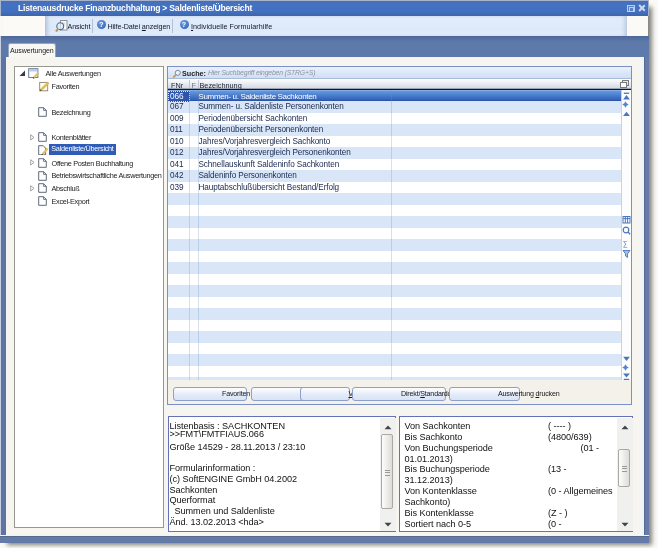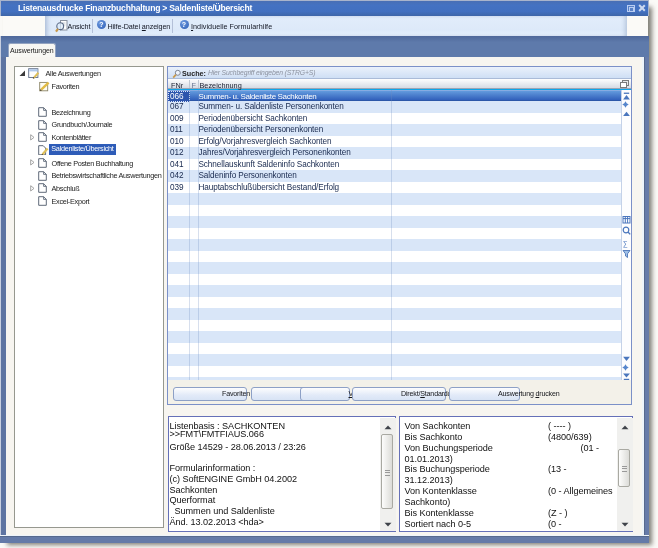--- a/index.html
+++ b/index.html
@@ -27,21 +27,21 @@
 
 .helpico { position:absolute; top:4px; width:9px; height:9px; border-radius:50%; background:radial-gradient(circle at 35% 30%, #6f9be0, #2b5cb4); color:#fff; font-size:7px; font-weight:bold; text-align:center; line-height:9.5px; }
 #tabband { left:1px; top:36px; width:647.5px; height:21px; background:linear-gradient(#4f689a,#5e7aab 30%,#5e7aab); }
 #tab1 { left:6.5px; top:7px; width:48.5px; height:14px; background:#f8f7f3; border:1px solid #93a3c0; border-bottom:none; border-radius:2.5px 2.5px 0 0; font-size:7px; letter-spacing:-0.1px; color:#1a1a1a; text-align:center; line-height:13px; white-space:nowrap; }
 
 #tree { left:13.5px; top:66px; width:150px; height:462px; background:#fff; border:1px solid #96988f; }
 .trow { position:absolute; left:0; width:148px; height:12.8px; font-size:7.3px; letter-spacing:-0.3px; color:#1c1c1c; white-space:nowrap; overflow:hidden; }
 .trow .lbl { position:absolute; top:2.2px; }
 .tsel { position:absolute; left:34.3px; top:0.8px; height:10.6px; background:#2e5cb8; color:#fff; padding:0 2.5px; line-height:10.4px; font-size:7.3px; letter-spacing:-0.3px; white-space:nowrap; }
 
-#tablepanel { left:167px; top:65.5px; width:464.5px; height:339.5px; background:#0ea5e9; border:1px solid #7b90c8; }
+#tablepanel { left:167px; top:65.5px; width:464.5px; height:339.5px; background:#0f172a; border:1px solid #7b90c8; }
 #searchrow { left:0; top:0; width:462.5px; height:12.4px; background:linear-gradient(#eaf1fb,#cfdff5); border-bottom:1px solid #aabbd8; }
 #searchrow .lbl { position:absolute; left:14px; top:2.3px; font-size:7.2px; font-weight:bold; color:#222; white-space:nowrap; }
 #searchrow .ph { position:absolute; left:40px; top:2.7px; font-size:6.8px; font-style:italic; color:#8d93a0; letter-spacing:-0.15px; white-space:nowrap; }
 #headerrow { left:0; top:12.9px; width:462.5px; height:10.1px; background:linear-gradient(#fefefe,#d6dbe4); border-bottom:1px solid #9aa4b4; font-size:7.3px; color:#1b2030; }
 #headerrow .h { position:absolute; top:1.5px; }
 #rows { left:0; top:23px; width:452.5px; height:290px; background:repeating-linear-gradient(#ffffff 0 11.5px, #d9e6f8 11.5px 23px); }
 .colline { position:absolute; top:23px; width:1px; height:290px; background:rgba(110,140,190,0.28); }
 .drow { position:absolute; font-size:8.2px; letter-spacing:-0.1px; color:#18294e; height:11.5px; line-height:11.5px; white-space:nowrap; }
 #selrow { left:0; top:23px; width:452.5px; height:11.5px; background:linear-gradient(#639add,#3160bb); border-top:1px solid #86abe2; border-bottom:1px solid #2c57a8; }
 #selfnr { position:absolute; left:0; top:0; width:22px; height:11.5px; background:#2d55ad; outline:1px dotted #dce6f8; outline-offset:-1.5px; }
@@ -118,27 +118,20 @@
       </svg>
       <div class="lbl" style="left:37px">Favoriten</div>
     </div>
     <div class="trow" style="top:38.45px">
       <svg style="position:absolute;left:23.5px;top:1.4px" width="9" height="10" viewBox="0 0 9 10">
         <path d="M0.7 0.7 H5.6 L8.3 3.4 V9.3 H0.7 Z" fill="#fff" stroke="#4f5a6b" stroke-width="0.9"></path>
         <path d="M5.6 0.7 V3.4 H8.3" fill="none" stroke="#4f5a6b" stroke-width="0.8"></path>
       </svg>
       <div class="lbl" style="left:37px">Bezeichnung</div>
     </div>
-    <div class="trow" style="top:51.2px">
-      <svg style="position:absolute;left:23.5px;top:1.4px" width="9" height="10" viewBox="0 0 9 10">
-        <path d="M0.7 0.7 H5.6 L8.3 3.4 V9.3 H0.7 Z" fill="#fff" stroke="#4f5a6b" stroke-width="0.9"></path>
-        <path d="M5.6 0.7 V3.4 H8.3" fill="none" stroke="#4f5a6b" stroke-width="0.8"></path>
-      </svg>
-      <div class="lbl" style="left:37px">Grundbuch/Journale</div>
-    </div>
     <div class="trow" style="top:63.95px">
       <svg style="position:absolute;left:15.5px;top:3px" width="5" height="7">
         <polygon points="0.7,0.7 0.7,6 4,3.4" fill="none" stroke="#9a9a9a" stroke-width="0.9"></polygon>
       </svg>
       <svg style="position:absolute;left:23.5px;top:1.4px" width="9" height="10" viewBox="0 0 9 10">
         <path d="M0.7 0.7 H5.6 L8.3 3.4 V9.3 H0.7 Z" fill="#fff" stroke="#4f5a6b" stroke-width="0.9"></path>
         <path d="M5.6 0.7 V3.4 H8.3" fill="none" stroke="#4f5a6b" stroke-width="0.8"></path>
       </svg>
       <div class="lbl" style="left:37px">Kontenblätter</div>
     </div>
@@ -209,21 +202,21 @@
   <div class="abs" id="rows">
       <div class="drow" style="left:2px;top:0px;color:#ffffff">066</div>
       <div class="drow" style="left:30.5px;top:0px;color:#ffffff">Summen- u. Saldenliste Sachkonten</div>
       <div class="drow" style="left:2px;top:11.5px;color:#18294e">067</div>
       <div class="drow" style="left:30.5px;top:11.5px;color:#18294e">Summen- u. Saldenliste Personenkonten</div>
       <div class="drow" style="left:2px;top:23px;color:#18294e">009</div>
       <div class="drow" style="left:30.5px;top:23px;color:#18294e">Periodenübersicht Sachkonten</div>
       <div class="drow" style="left:2px;top:34.5px;color:#18294e">011</div>
       <div class="drow" style="left:30.5px;top:34.5px;color:#18294e">Periodenübersicht Personenkonten</div>
       <div class="drow" style="left:2px;top:46px;color:#18294e">010</div>
-      <div class="drow" style="left:30.5px;top:46px;color:#18294e">Erfolg/Vorjahresvergleich Sachkonten</div>
+      <div class="drow" style="left:30.5px;top:46px;color:#18294e">Jahres/Vorjahresvergleich Sachkonto</div>
       <div class="drow" style="left:2px;top:57.5px;color:#18294e">012</div>
       <div class="drow" style="left:30.5px;top:57.5px;color:#18294e">Jahres/Vorjahresvergleich Personenkonten</div>
       <div class="drow" style="left:2px;top:69px;color:#18294e">041</div>
       <div class="drow" style="left:30.5px;top:69px;color:#18294e">Schnellauskunft Saldeninfo Sachkonten</div>
       <div class="drow" style="left:2px;top:80.5px;color:#18294e">042</div>
       <div class="drow" style="left:30.5px;top:80.5px;color:#18294e">Saldeninfo Personenkonten</div>
       <div class="drow" style="left:2px;top:92px;color:#18294e">039</div>
       <div class="drow" style="left:30.5px;top:92px;color:#18294e">Hauptabschlußübersicht Bestand/Erfolg</div>
     </div>
   <div class="abs" id="selrow">
@@ -277,21 +270,21 @@
     <div class="btn" style="left:83px;width:66px"><span><u>P</u>review (F3)</span></div>
     <div class="btn" style="left:131.5px;width:45px"><span><u>V</u>orschau (F9)</span></div>
     <div class="btn" style="left:184px;width:93.5px"><span>Direkt/<u>S</u>tandarddrucker (F4)</span></div>
     <div class="btn" style="left:281px;width:70.5px"><span>Auswertung <u>d</u>rucken</span></div>
   </div>
 </div>
 
 <div class="abs infopanel" id="leftinfo">
     <div class="iline" style="left:1px;top:4px">Listenbasis : SACHKONTEN</div>
     <div class="iline" style="left:1px;top:12px">&gt;&gt;FMT\FMTFIAUS.066</div>
-    <div class="iline" style="left:1px;top:25.4px">Größe 14529 - 28.06.2013 / 23:26</div>
+    <div class="iline" style="left:1px;top:25.4px">Größe 14529 - 28.11.2013 / 23:10</div>
     <div class="iline" style="left:1px;top:36.099999999999994px"></div>
     <div class="iline" style="left:1px;top:46.8px">Formularinformation :</div>
     <div class="iline" style="left:1px;top:57.5px">(c) SoftENGINE GmbH 04.2002</div>
     <div class="iline" style="left:1px;top:68.19999999999999px">Sachkonten</div>
     <div class="iline" style="left:1px;top:78.89999999999999px">Querformat</div>
     <div class="iline" style="left:6px;top:89.6px">Summen und Saldenliste</div>
     <div class="iline" style="left:1px;top:100.3px">Änd. 13.02.2013 &lt;hda&gt;</div>
     <div class="sb" style="left:211px;top:1px;width:16px;height:113px">
       <svg style="position:absolute;left:4px;top:7px" width="8" height="5">
         <polygon points="4,0.5 7.5,4.2 0.5,4.2" fill="#3f434a"></polygon>

